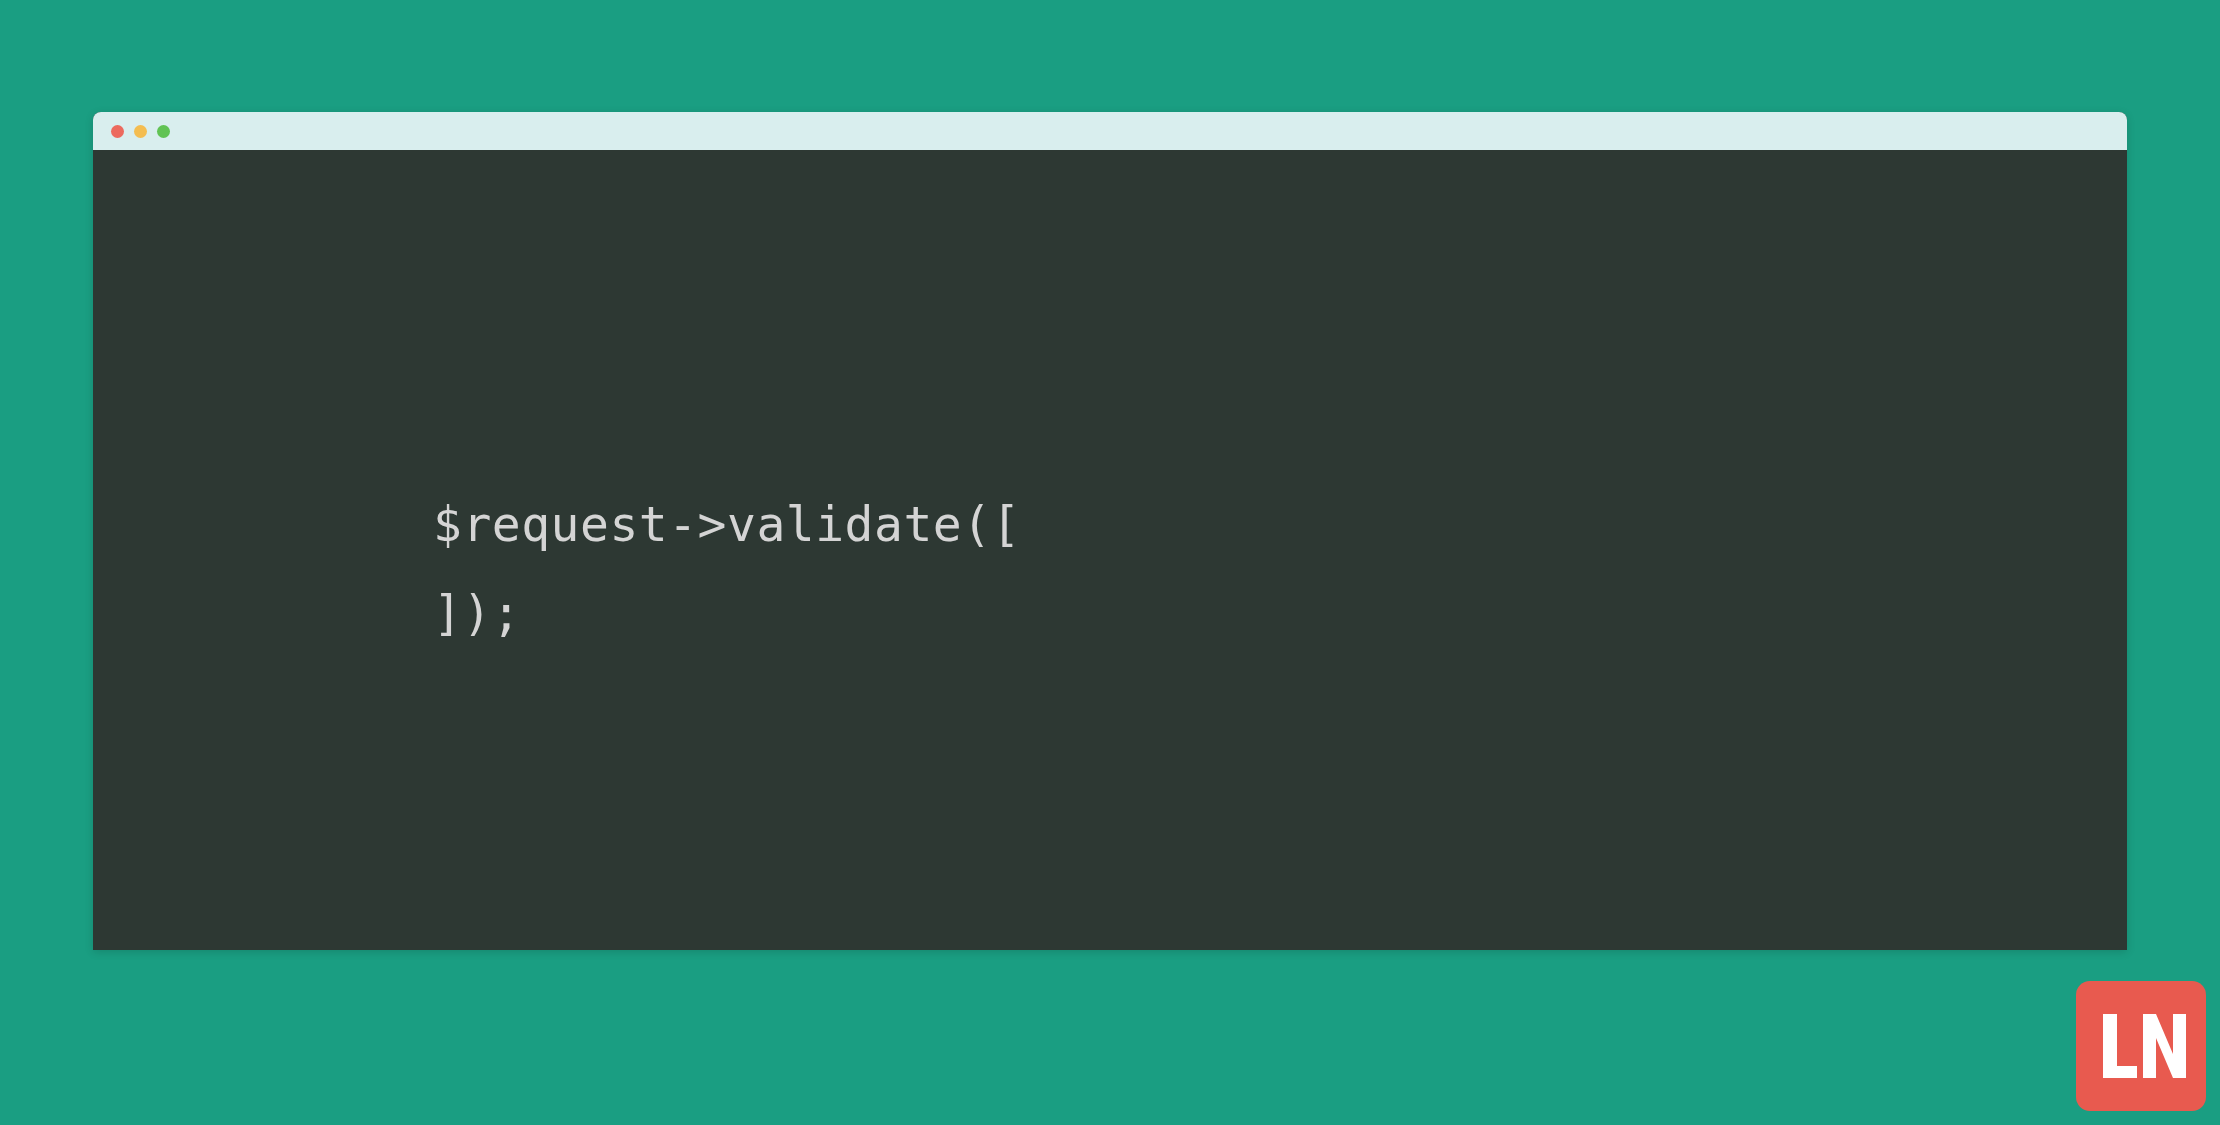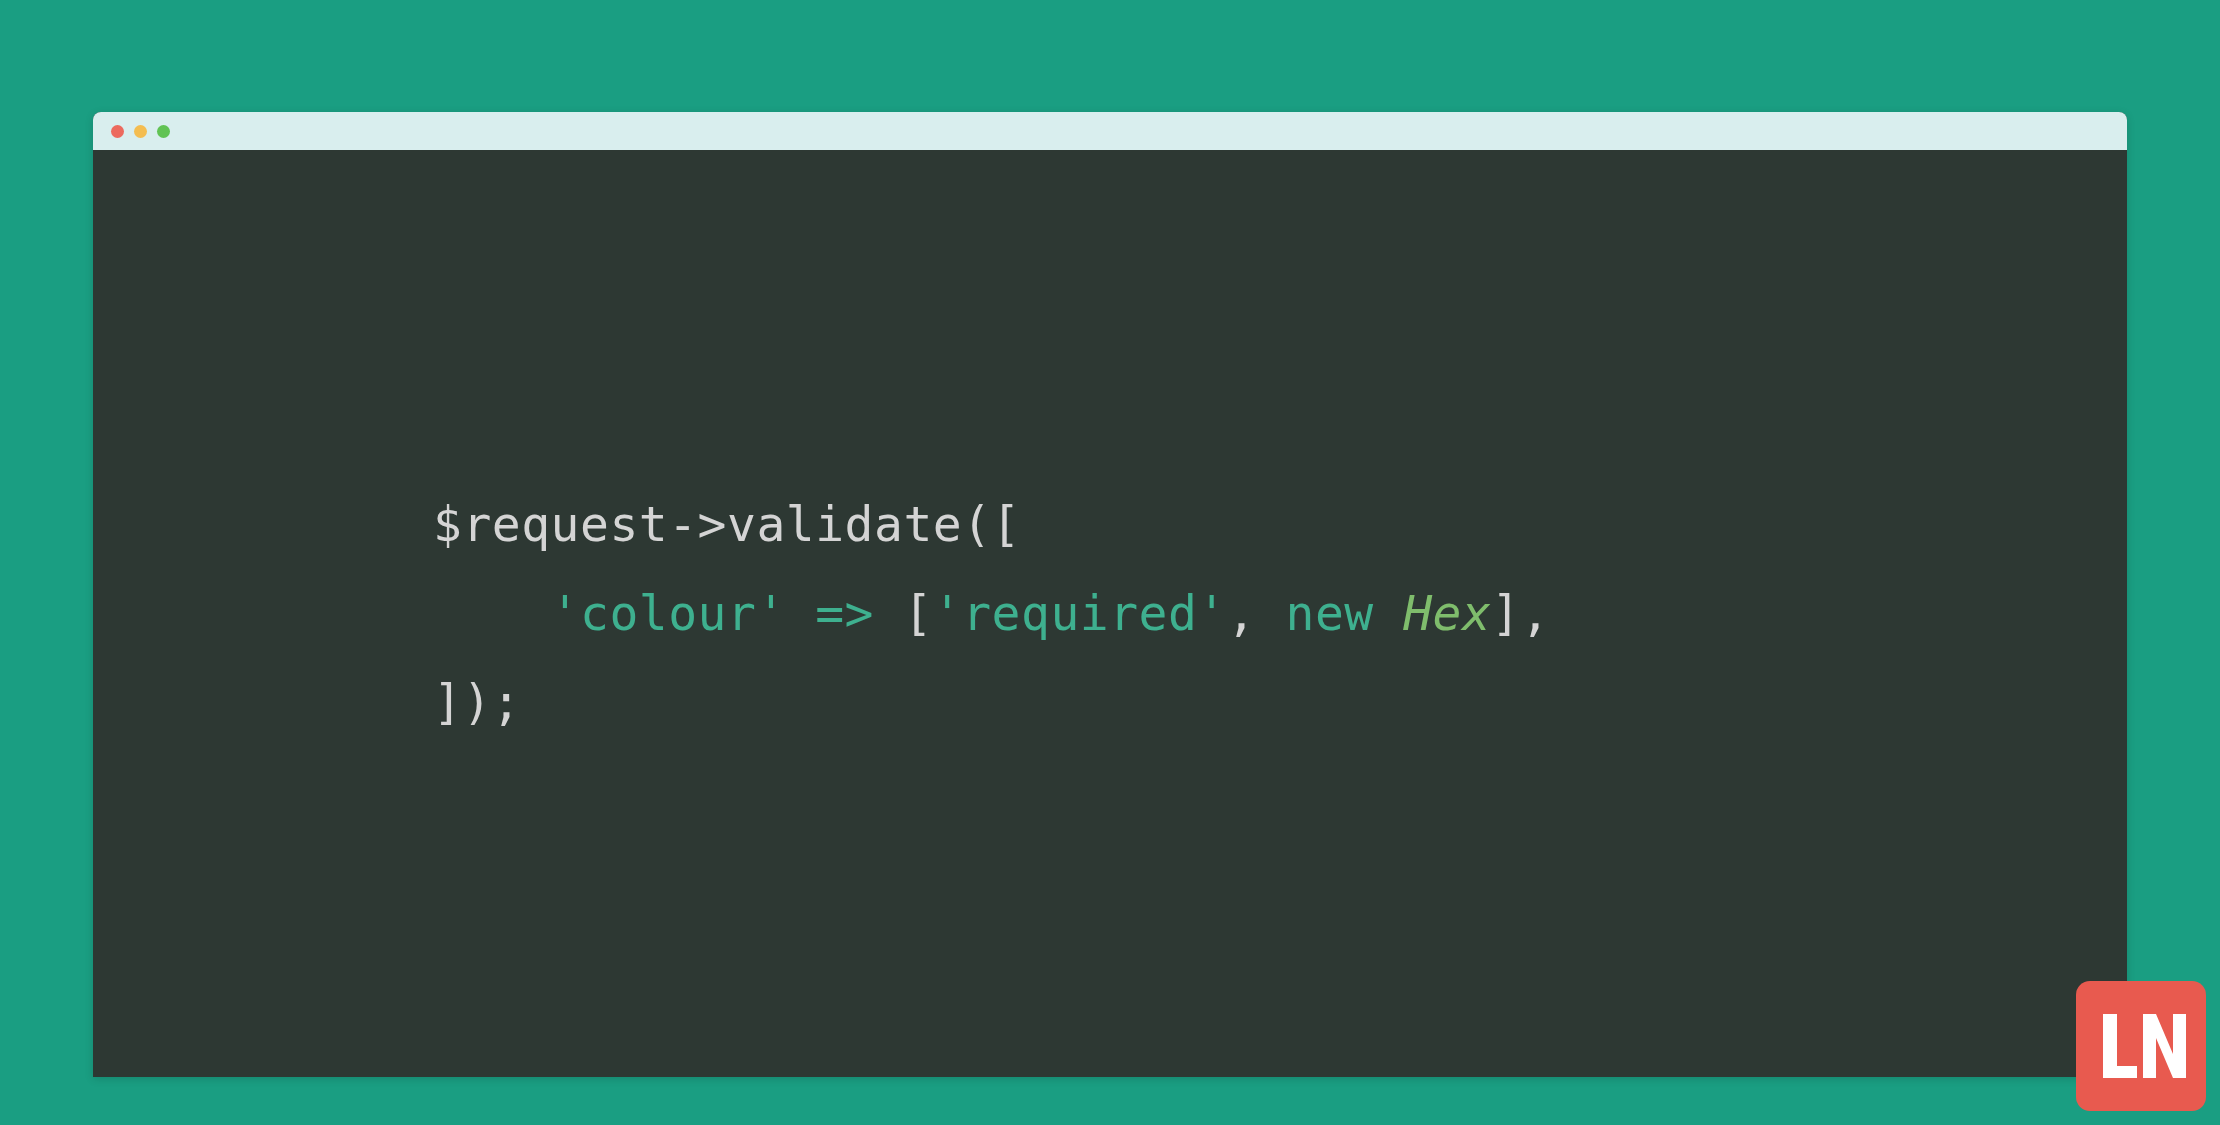--- a/index.html
+++ b/index.html
@@ -15,21 +15,21 @@
       display: flex;
       align-items: flex-start;
       justify-content: center;
       padding-top: 112px;
       position: relative;
       font-family: 'Menlo', 'Monaco', 'Consolas', monospace;
     }
     
     .window {
       width: 2034px;
-      height: 965px;
+      height: 838px;
       background-color: #2d3833;
       border-radius: 8px 8px 0 0;
       overflow: hidden;
       box-shadow: 0 2px 8px rgba(0,0,0,0.15);
     }
     
     .titlebar {
       height: 38px;
       background-color: #d9eeee;
       display: flex;
@@ -123,21 +123,20 @@
 <body>
 
 <div class="window">
   <div class="titlebar">
     <div class="traffic-light red"></div>
     <div class="traffic-light yellow"></div>
     <div class="traffic-light green"></div>
   </div>
   <div class="code-area">
     <div class="code-line"><span class="token-variable">$request</span><span class="token-arrow">-&gt;</span><span class="token-method">validate</span><span class="token-punct">([</span></div>
-    <div class="code-line"><span>    </span><span class="token-string">'colour'</span><span class="token-fat-arrow"> =&gt; </span><span class="token-punct">[</span><span class="token-string">'required'</span><span class="token-punct">, </span><span class="token-keyword">new </span><span class="token-class">Hex</span><span class="token-punct">]</span><span class="token-punct">,</span></div>
     <div class="code-line"><span class="token-punct">]);</span></div>
   </div>
 </div>
 
 <div class="watermark">
   <svg viewBox="0 0 100 100">
     <path d="M 12 18 L 12 82 L 46 82 L 46 70 L 26 70 L 26 18 Z" fill="white"></path>
     <path d="M 52 18 L 52 82 L 65 82 L 65 42 L 82 82 L 95 82 L 95 18 L 82 18 L 82 58 L 65 18 Z" fill="white"></path>
   </svg>
 </div>

